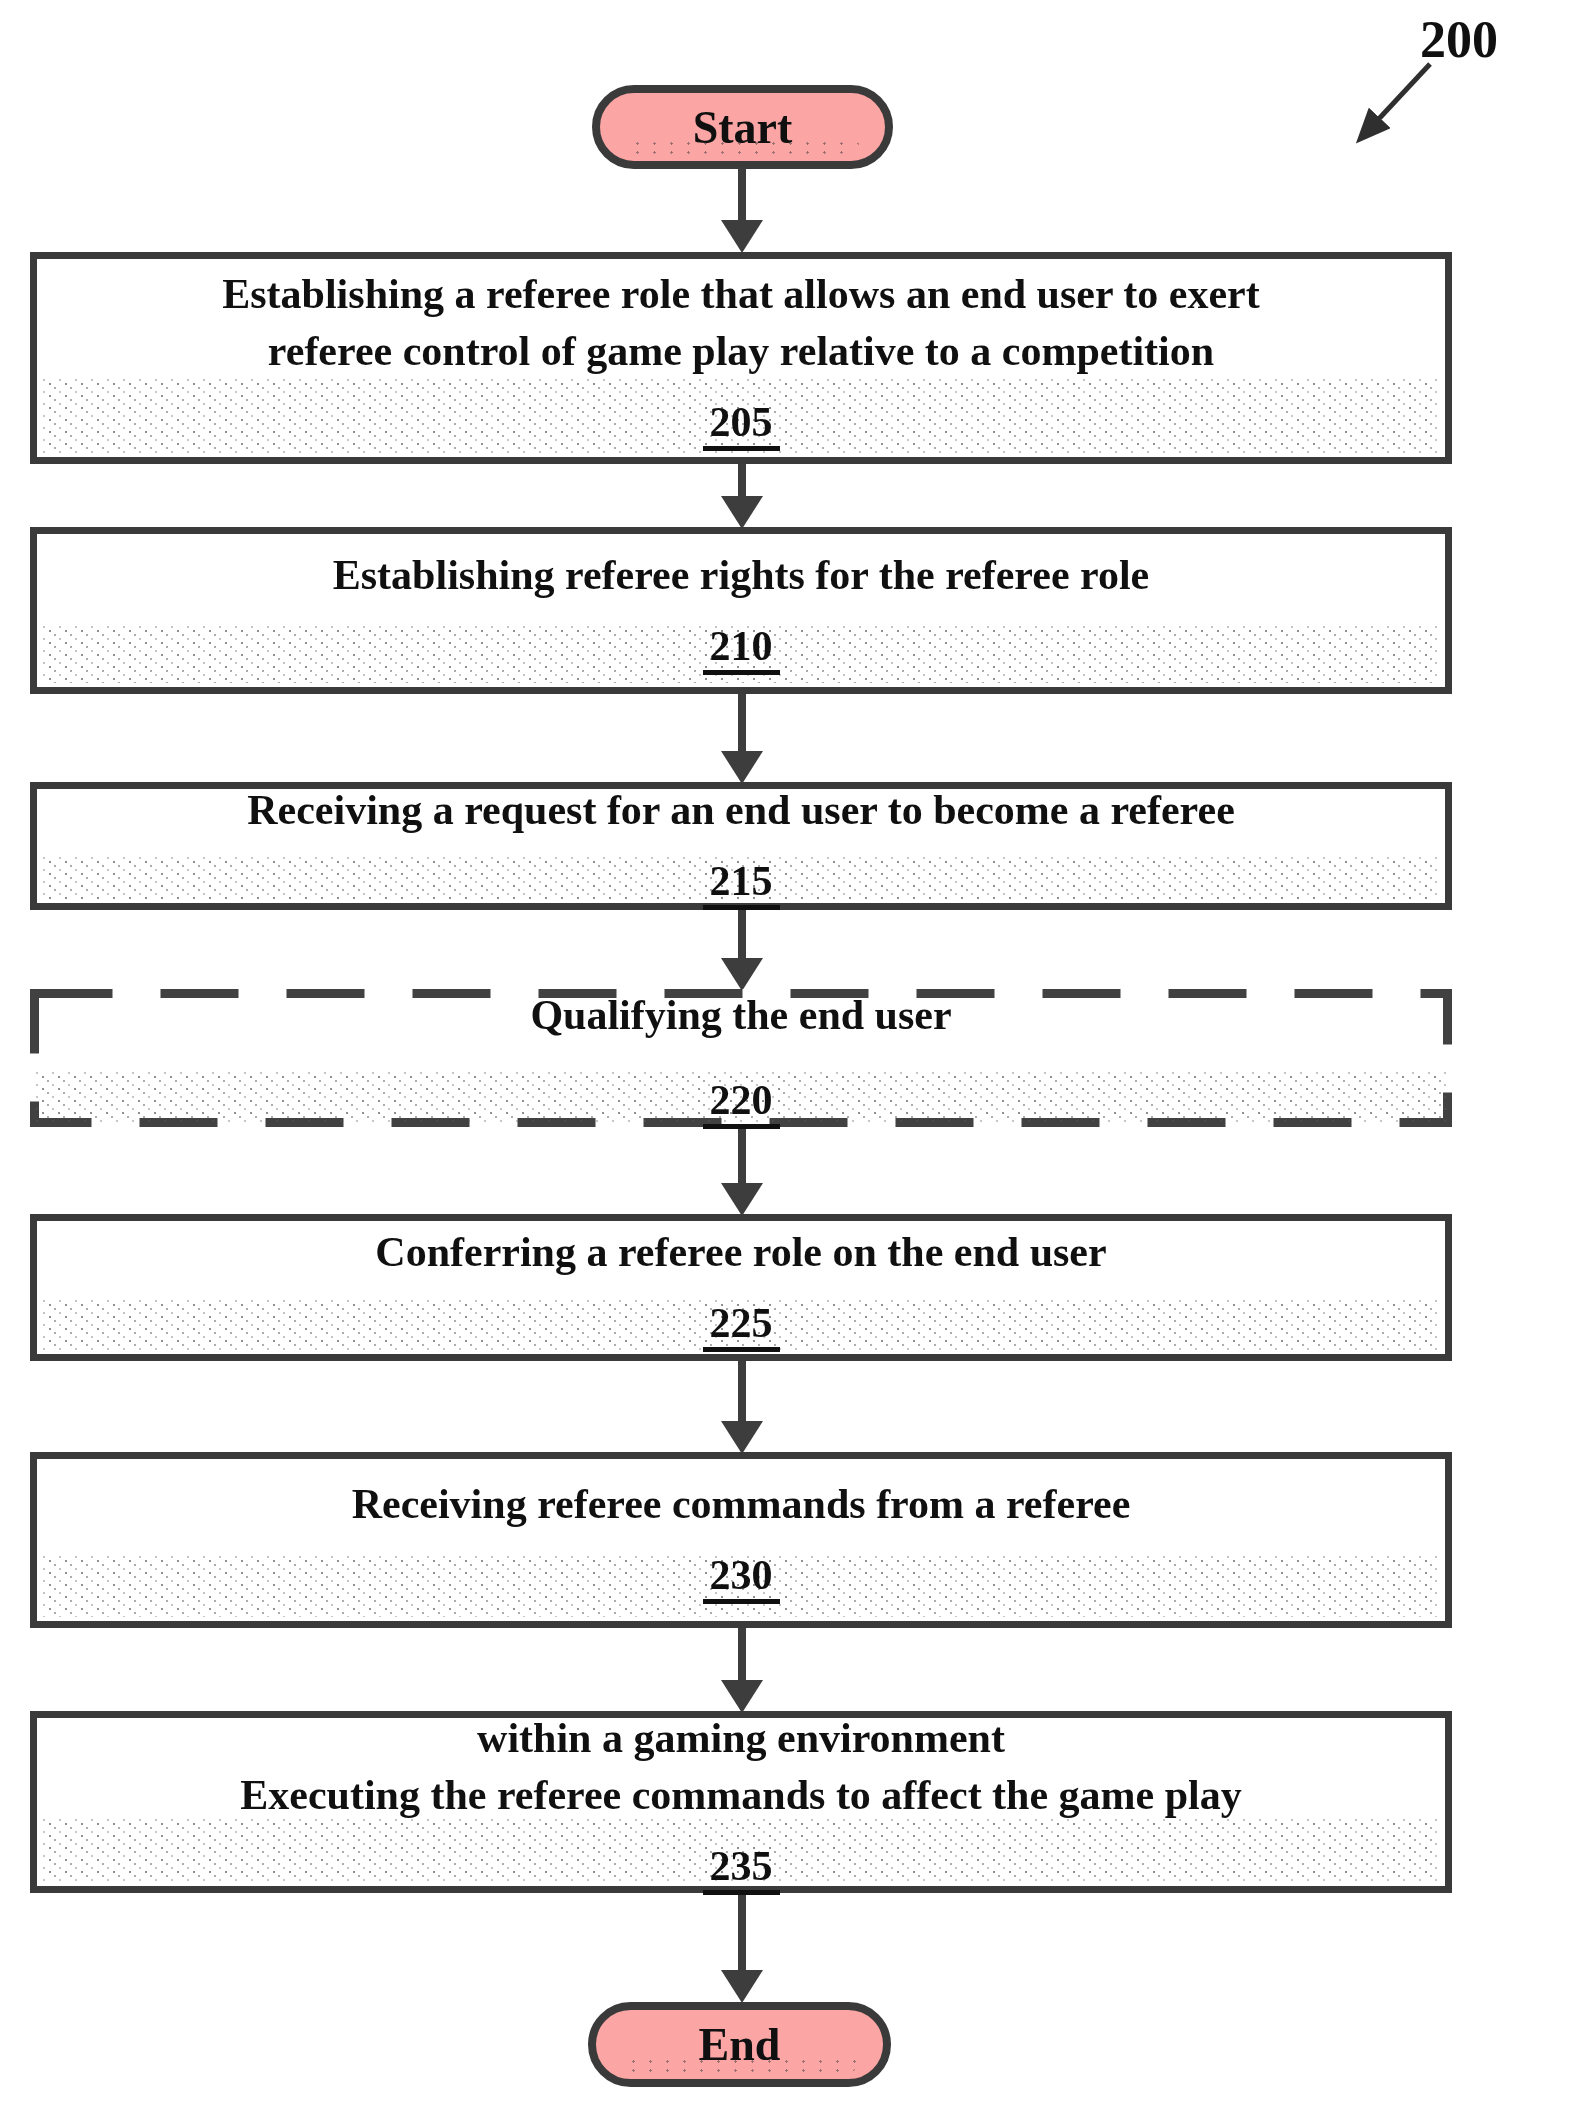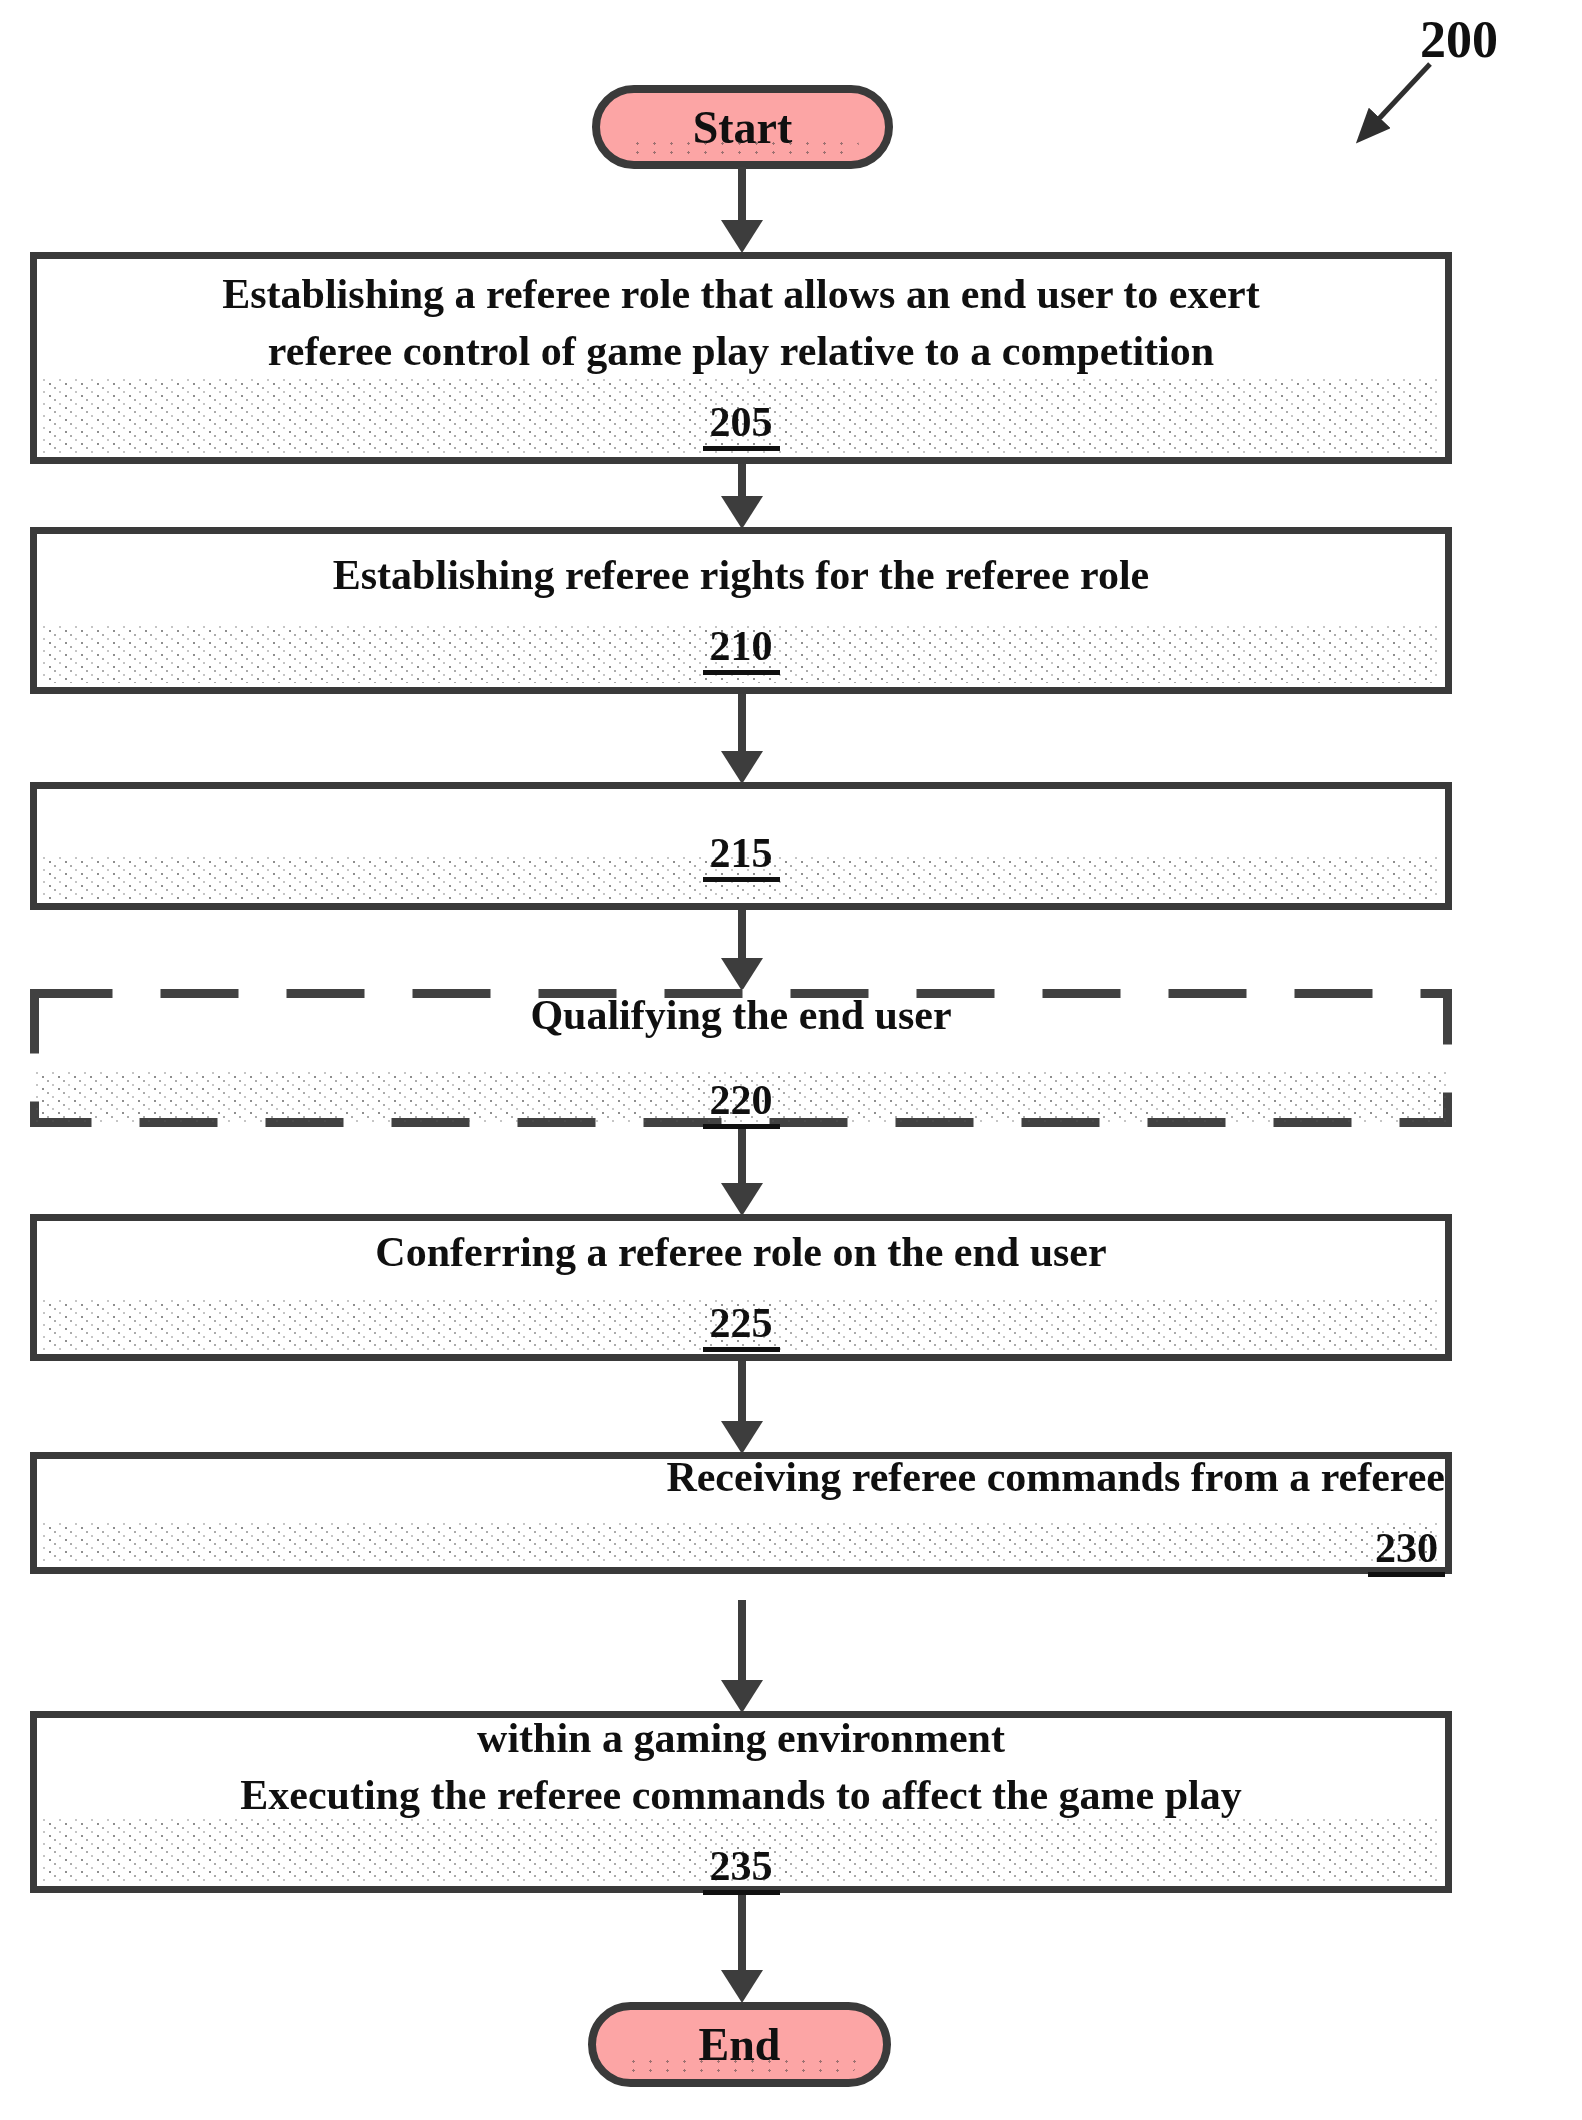--- a/index.html
+++ b/index.html
@@ -114,40 +114,41 @@
   <div class="num">205</div>
 </div>
 
 <div class="box" style="top:527px;height:167px;">
   <div class="line">Establishing referee rights for the referee role</div>
   <div class="line"></div>
   <div class="num">210</div>
 </div>
 
 <div class="box" style="top:782px;height:128px;">
+  <div class="line">Receiving a request for an end user to become a referee</div>
   <div class="line"></div>
   <div class="num">215</div>
 </div>
 
 <div class="box dashed" style="top:989px;height:138px;">
   <svg class="dash-border" viewBox="0 0 1422 138" preserveAspectRatio="none">
     <rect x="4.5" y="4.5" width="1413" height="129" fill="none" stroke="#414141" stroke-width="9" stroke-dasharray="78 48"></rect>
   </svg>
   <div class="line">Qualifying the end user</div>
   <div class="line"></div>
   <div class="num">220</div>
 </div>
 
 <div class="box" style="top:1214px;height:147px;text-align:center;">
   <div class="line">Conferring a referee role on the end user</div>
   <div class="line"></div>
   <div class="num">225</div>
 </div>
 
-<div class="box" style="top:1452px;height:122px;align-items:flex-end;">
+<div class="box" style="top:1452px;height:176px;">
   <div class="line">Receiving referee commands from a referee</div>
   <div class="line"></div>
   <div class="num">230</div>
 </div>
 
 <div class="box" style="top:1711px;height:182px;">
   <div class="line">within a gaming environment</div>
   <div class="line">Executing the referee commands to affect the game play</div>
   <div class="num">235</div>
 </div>

